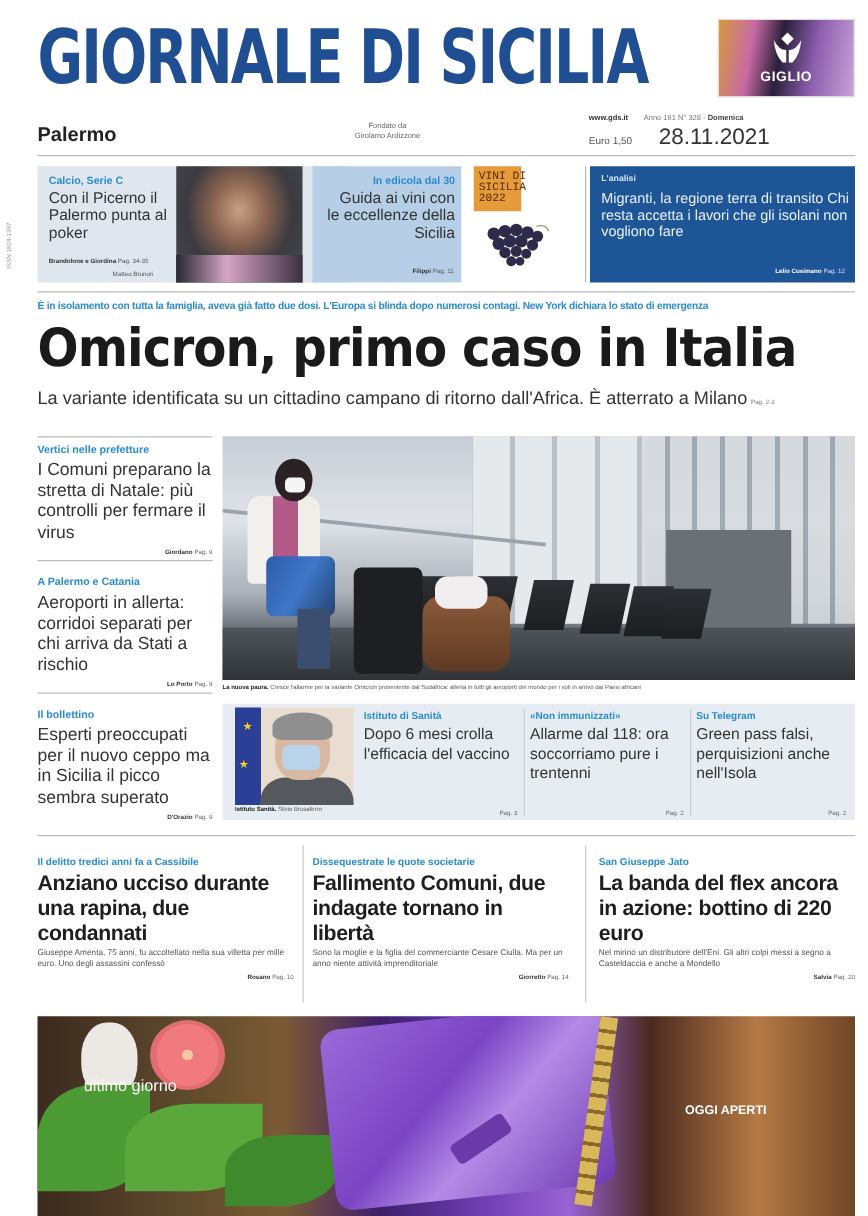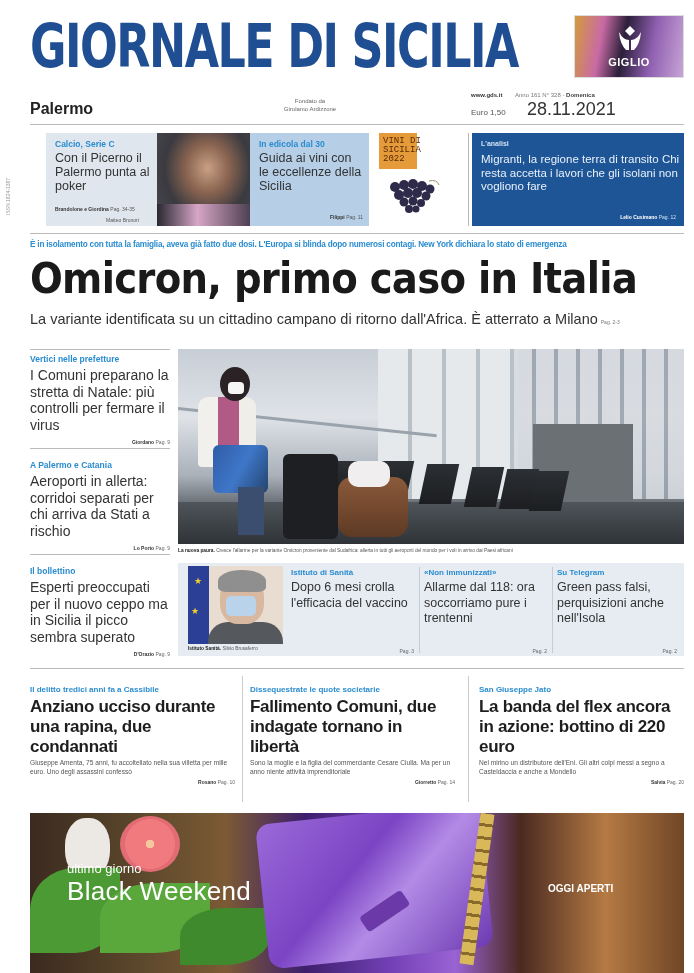--- a/index.html
+++ b/index.html
@@ -37,27 +37,27 @@
   .rule { position: absolute; left: 30px; width: 654px; height: 1px; background: #bbb; }
 
   .vert-side { position: absolute; left: 5px; top: 178px; font-size: 5px; color: #999; writing-mode: vertical-rl; transform: rotate(180deg); }
 
   .teaser { position: absolute; top: 133px; height: 93px; }
   .teaser .kicker { font-size: 8.5px; font-weight: bold; color: #2a8cd0; display: block; margin-bottom: 2px; }
   .teaser .head { font-size: 12.5px; line-height: 14px; color: #333; display: block; }
   .teaser .byline { position: absolute; font-size: 5px; color: #555; }
   .teaser .byline b { color: #333; }
 
-  .t1 { left: 46px; width: 248px; background: #dfe6ee; padding-left: 48px; }
+  .t1 { left: 30px; width: 248px; background: #dfe6ee; padding-left: 48px; }
   .t1 .txt { position: absolute; left: 9px; top: 6px; width: 100px; }
   .t1 .photo { position: absolute; left: 111px; top: 0; width: 101px; height: 93px;
     background: radial-gradient(ellipse at 50% 38%, #c9a085 0%, #8a6450 30%, #3a3a40 60%, #4a4a52 100%); }
   .t1 .photo .shirt { position: absolute; left: 0; right: 0; bottom: 0; height: 22px; background: linear-gradient(90deg, #282830, #d6a6c6 40%, #3a3040); }
 
-  .t2 { left: 250px; width: 119px; background: #b6cfe7; }
+  .t2 { left: 250px; width: 119px; background: #b6cfe7; text-align: right; }
   .t2 .txt { position: absolute; left: 9px; top: 6px; width: 105px; }
 
   .t3 { left: 375px; width: 90px; background: #fff; }
   .wine-book { position: absolute; left: 4px; top: 0; width: 38px; height: 36px; background: #e59b3a; }
   .wine-book span { position: absolute; left: 4px; top: 4px; font-family: Liberation Mono, monospace; font-size: 9px; color: #5a2a00; line-height: 9px; }
   .grapes { position: absolute; left: 10px; top: 44px; width: 56px; height: 38px; }
 
   .divider-v { position: absolute; top: 133px; width: 1px; height: 93px; background: #bbb; }
 
   .t4 { left: 472px; width: 212px; background: #1e5596; }
@@ -325,21 +325,20 @@
   <div class="ad-flower2"></div>
   <div class="ad-flower"></div>
   <div class="ad-leaf" style="left:0; top:55px; width:90px; height:85px;"></div>
   <div class="ad-leaf" style="left:70px; top:70px; width:110px; height:70px; background:#5aa83c;"></div>
   <div class="ad-leaf" style="left:150px; top:95px; width:90px; height:57px; background:#3f8a2c;"></div>
   <div class="ad-bag">
       <div class="label"></div>
     </div>
   <div class="ad-chain"></div>
   <div class="ad-ultimo">ultimo giorno</div>
-  <div class="ad-black">Black Weekend</div>
   <div class="ad-oggi">OGGI APERTI</div>
   <div class="ad-footer">
     <svg class="ad-logo-sm" viewBox="0 0 26 28">
       <path d="M13 2 L18 7 L13 12 L8 7 Z" fill="#fff"></path>
       <path d="M2 8 Q6 16 12 16 L12 26 L9 26 Q3 20 2 8 Z" fill="#fff"></path>
       <path d="M24 8 Q20 16 14 16 L14 26 L17 26 Q23 20 24 8 Z" fill="#fff"></path>
     </svg>
     <span style="left:26px">GIGLIO • BOUTIQUE</span>
     <span style="left:130px">GIGLIO • IN</span>
     <span style="left:200px">GIGLIO • PICCOLO</span>

